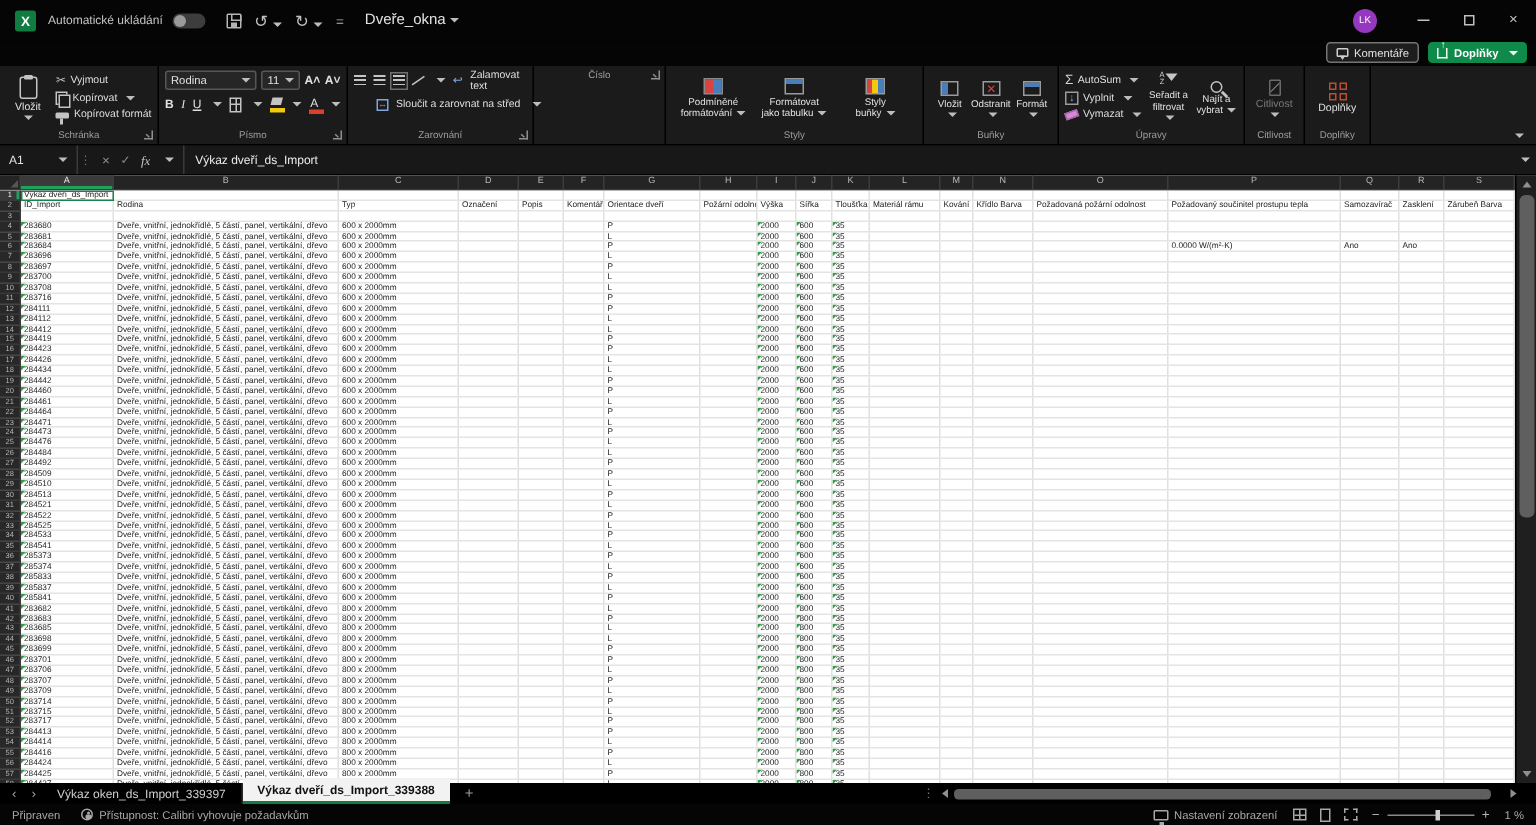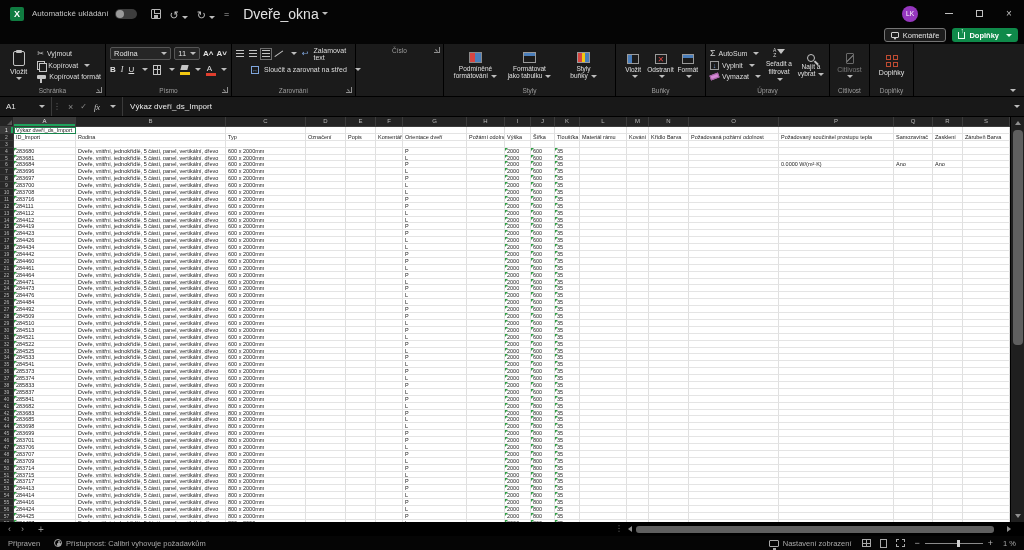--- a/index.html
+++ b/index.html
@@ -10,21 +10,21 @@
   .xl-icon { width:14px; height:14px; margin:0 8px 0 10px; background:#107c41; border-radius:2px; color:#fff; font-size:9px; font-weight:bold; display:flex; align-items:center; justify-content:center; }
   .autosave { font-size:8px; color:#c4c4c4; margin-right:6px; }
   .toggle { width:22px; height:10px; border-radius:5px; background:#3d3d3d; position:relative; margin-right:14px; }
   .toggle .knob { position:absolute; left:1px; top:1px; width:8px; height:8px; border-radius:50%; background:#9a9a9a; }
   .qat { display:flex; align-items:center; gap:9px; margin-right:14px; }
   .ic-save { width:10px; height:10px; border:1px solid #b5b5b5; border-radius:1px; position:relative; }
   .ic-save:before { content:""; position:absolute; left:2px; top:0; width:5px; height:3px; border:1px solid #b5b5b5; border-top:none; }
   .ic-save:after { content:""; position:absolute; left:2px; bottom:0; width:4px; height:3px; background:#b5b5b5; }
   .arr { font-size:11px; color:#c0c0c0; line-height:1; }
   .eqicon { font-size:9px; color:#b5b5b5; }
-  .docname { font-size:14px; color:#e2e2e2; display:flex; align-items:center; }
+  .docname { font-size:10px; color:#e2e2e2; display:flex; align-items:center; }
   .searchbox { position:absolute; left:425px; top:5px; width:192px; height:17px; background:#262626; border:1px solid #6b6b6b; border-radius:3px; display:flex; align-items:center; padding-left:7px; }
   .ic-search { width:6px; height:6px; border:1px solid #9a9a9a; border-radius:50%; position:relative; margin-right:6px; }
   .ic-search:after { content:""; position:absolute; width:4px; height:1px; background:#9a9a9a; left:5px; top:6px; transform:rotate(45deg); }
   .search-text { font-size:8px; color:#9a9a9a; }
   .tb-right { position:absolute; right:0; top:0; height:27px; display:flex; align-items:center; gap:0; }
   .avatar { width:16px; height:16px; border-radius:50%; background:#9637bf; color:#fff; font-size:6.5px; display:flex; align-items:center; justify-content:center; margin-right:16px; }
   .winbtn { width:30px; height:27px; display:flex; align-items:center; justify-content:center; color:#c0c0c0; font-size:10px; }
   .ic-min { width:8px; height:1px; background:#c0c0c0; }
   .ic-restore { width:7px; height:7px; border:1px solid #c0c0c0; }
   
@@ -1754,20 +1754,24 @@
     <span class="thumb"></span>
     <span class="down"></span>
   </div>
 </div>
 
 <div class="tabbar">
   <div class="tabnav">
     <span>‹</span>
     <span>›</span>
   </div>
+  <div style="display:flex;align-items:flex-end;">
+      <div class="sheettab">Výkaz oken_ds_Import_339397</div>
+      <div class="sheettab active">Výkaz dveří_ds_Import_339388</div>
+    </div>
   <div class="addsheet">+</div>
   <span class="hsplit">⋮</span>
   <span class="harrow l"></span>
   <div class="htrack">
       <div class="hthumb"></div>
     </div>
   <span class="harrow r"></span>
 </div>
 
 <div class="statusbar">

